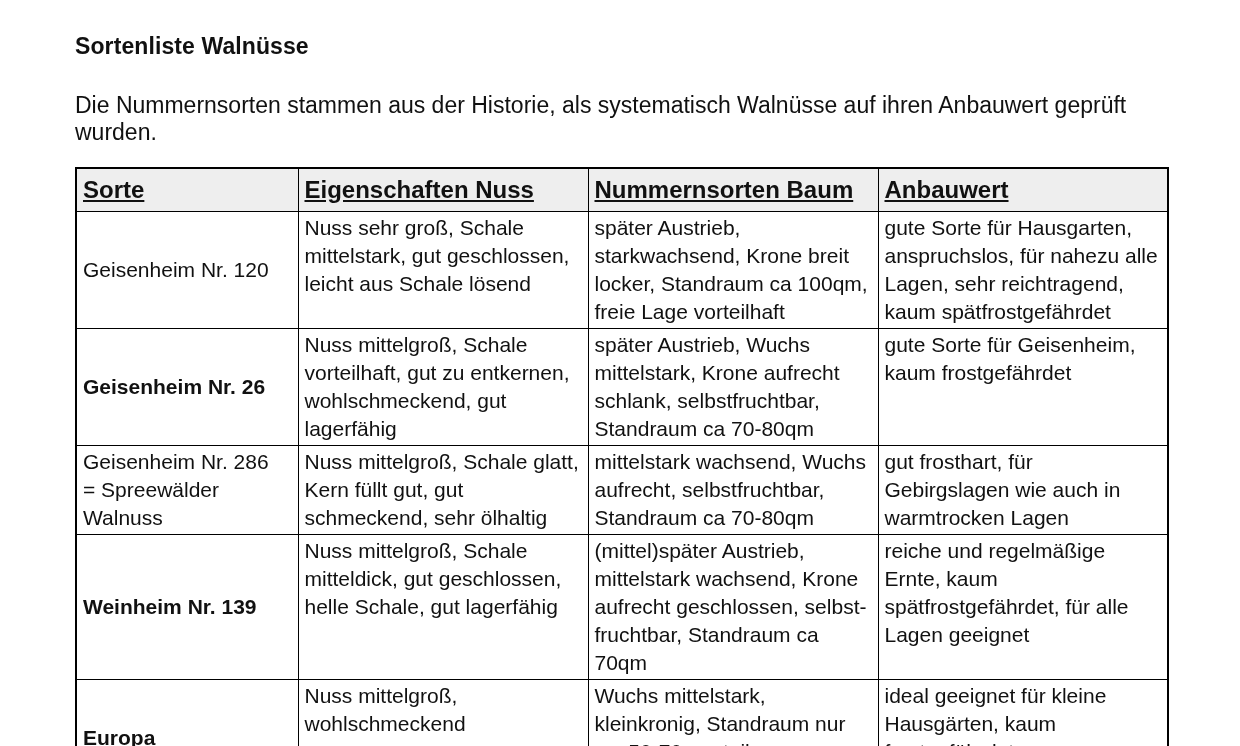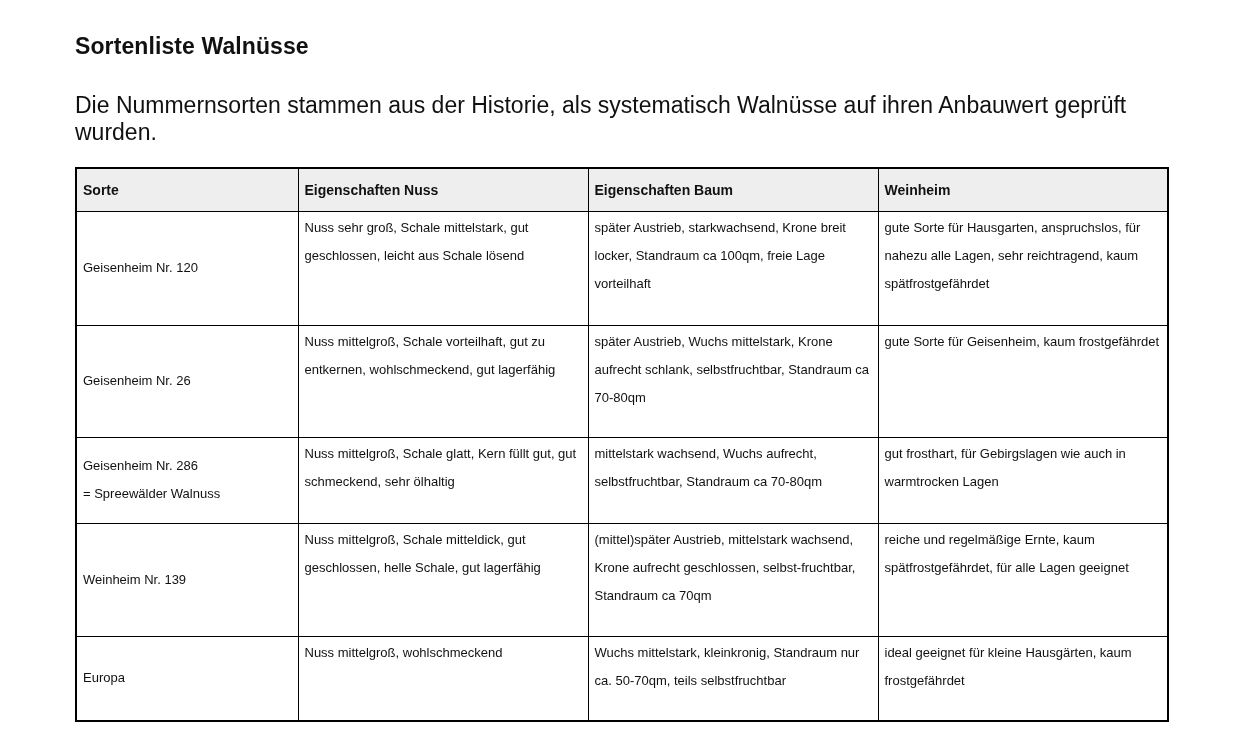--- a/index.html
+++ b/index.html
@@ -31,43 +31,44 @@
   }
   table.sorten-table {
     border-collapse: collapse;
     table-layout: fixed;
     width: 1092px;
     border: 2px solid var(--border, #000000);
   }
   table.sorten-table th,
   table.sorten-table td {
     border: 1.5px solid var(--border, #000000);
-    font-size: 13px;
+    font-size: 21px;
     line-height: 28px;
     padding: 2px 4px 2px 6px;
     box-sizing: border-box;
     overflow: hidden;
   }
   table.sorten-table thead th {
     background: var(--header-bg, #eeeeee);
     font-weight: 700;
-    font-size: 14px;
+    font-size: 24px;
     text-align: left;
     height: 43px;
     vertical-align: middle;
+    text-decoration: underline;
   }
   table.sorten-table td {
     vertical-align: top;
     text-align: left;
   }
   table.sorten-table td.cell-sorte {
     vertical-align: middle;
     white-space: pre-line;
   }
-  td.bold { font-weight: 400; }
+  td.bold { font-weight: 700; }
   tbody tr:nth-child(1) { height: 114px; }
   tbody tr:nth-child(2) { height: 112px; }
   tbody tr:nth-child(3) { height: 86px;  }
   tbody tr:nth-child(4) { height: 113px; }
   tbody tr:nth-child(5) { height: 85px;  }
 </style>
 </head>
 <body>
 
 <div class="page">
@@ -80,22 +81,22 @@
     <colgroup>
       <col style="width:222px">
       <col style="width:290px">
       <col style="width:290px">
       <col style="width:290px">
     </colgroup>
     <thead>
       <tr>
         <th>Sorte</th>
         <th>Eigenschaften Nuss</th>
-        <th>Eigenschaften Baum</th>
-        <th>Weinheim</th>
+        <th>Nummernsorten Baum</th>
+        <th>Anbauwert</th>
       </tr>
     </thead>
     <tbody>
       <tr>
         <td class="cell-sorte">Geisenheim Nr. 120</td>
         <td>Nuss sehr groß, Schale mittelstark, gut geschlossen, leicht aus Schale lösend</td>
         <td>später Austrieb, starkwachsend, Krone breit locker, Standraum ca 100qm, freie Lage vorteilhaft</td>
         <td>gute Sorte für Hausgarten, anspruchslos, für nahezu alle Lagen, sehr reichtragend, kaum spätfrostgefährdet</td>
       </tr>
       <tr>

